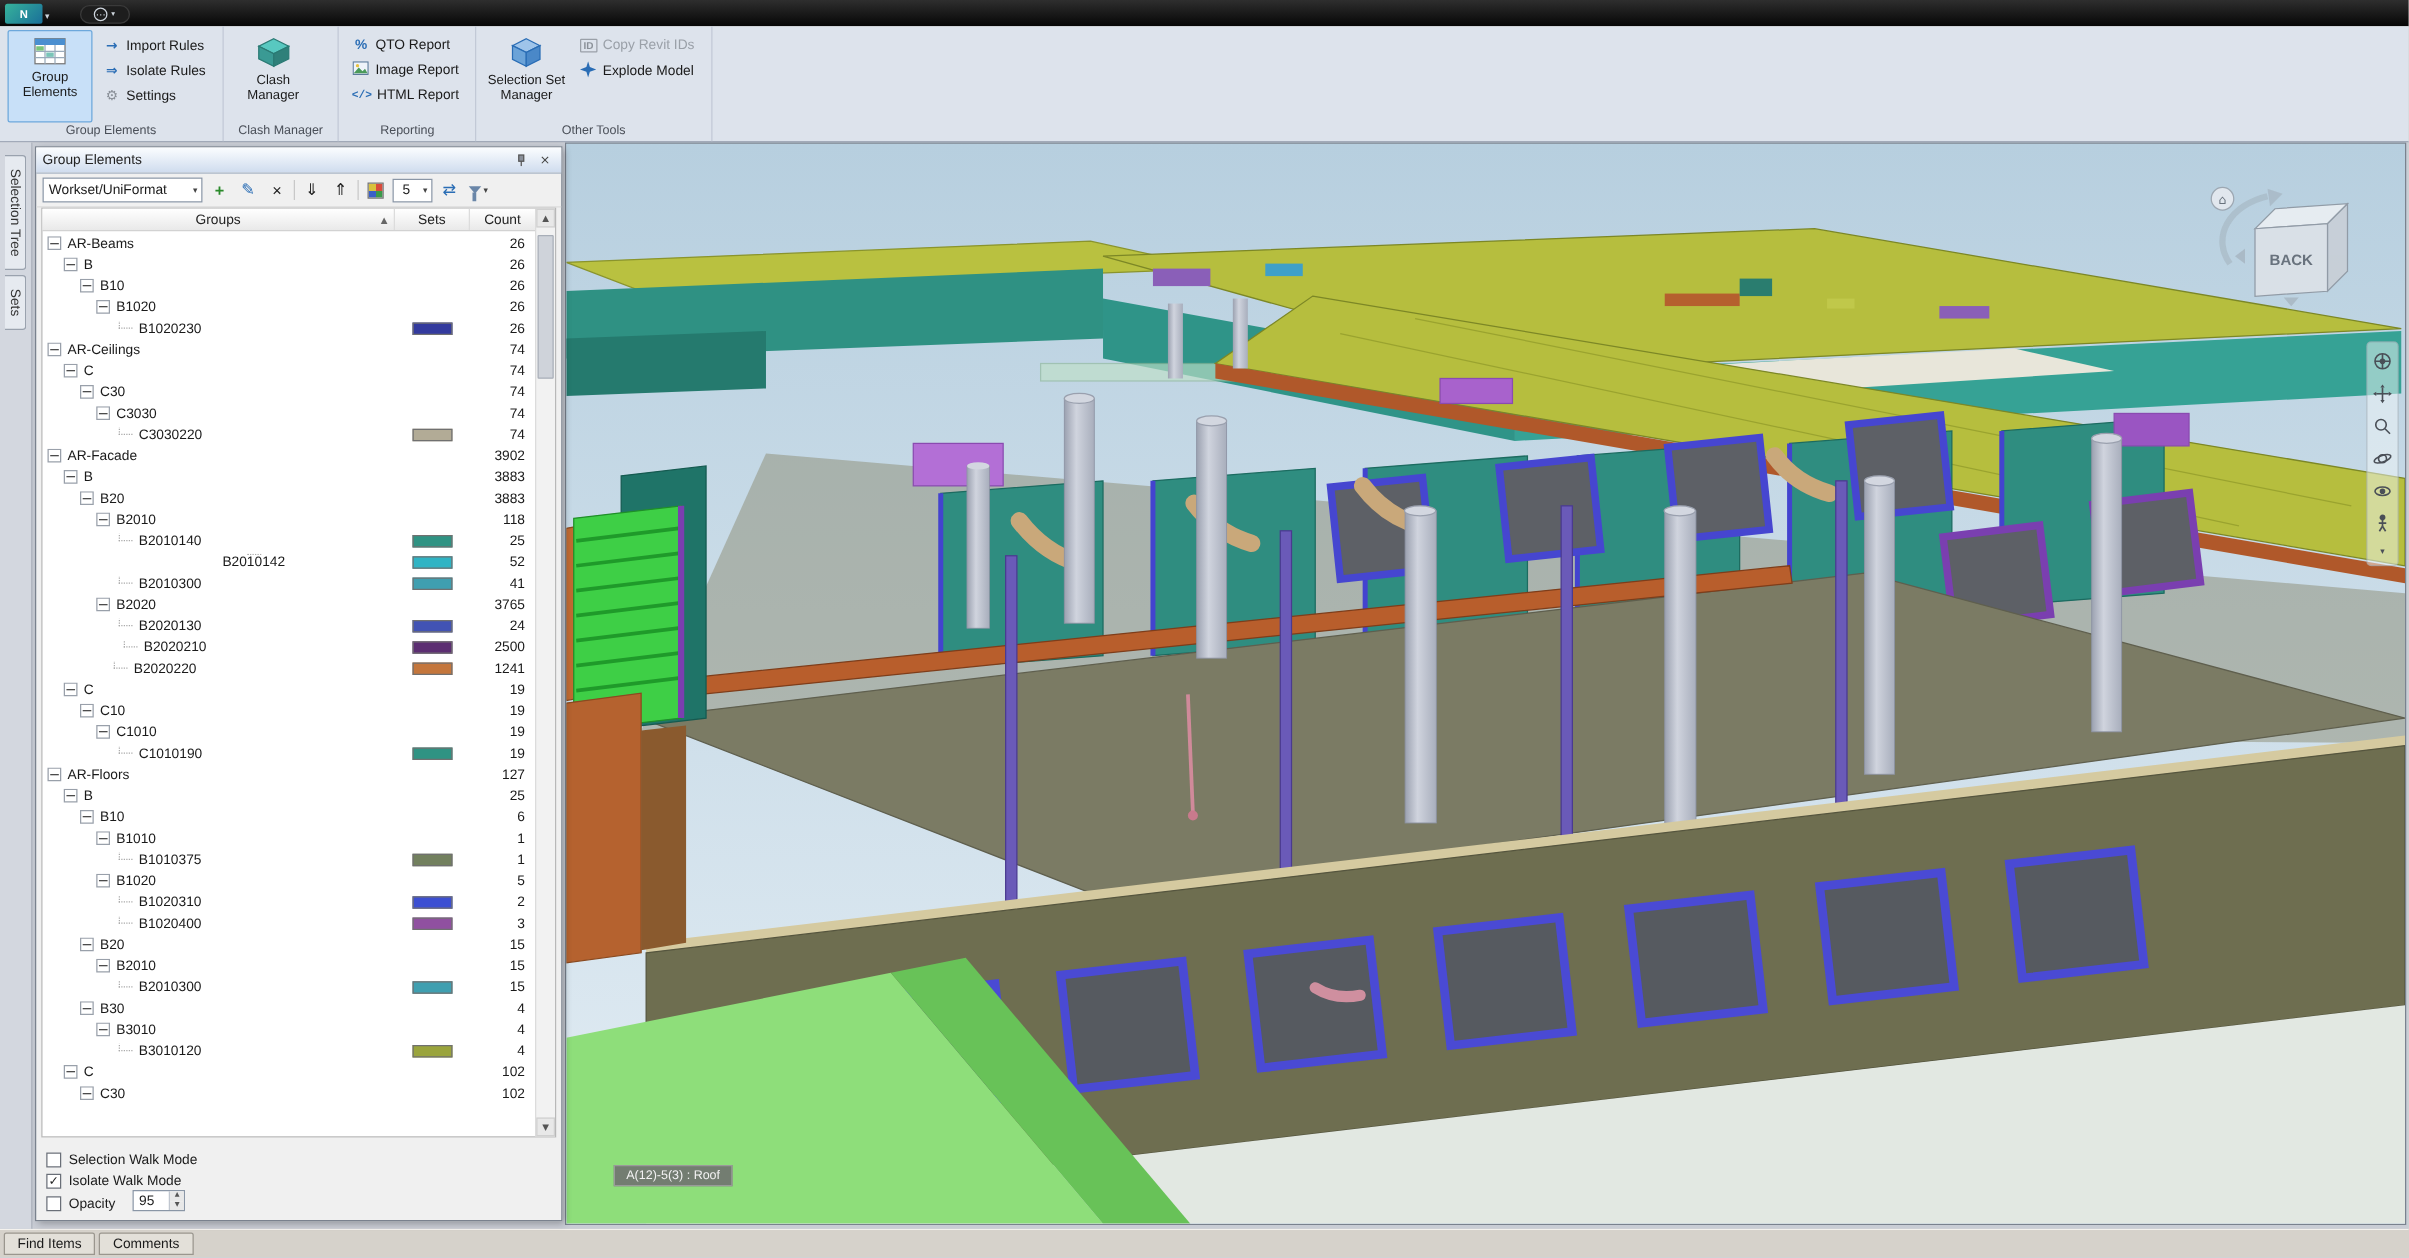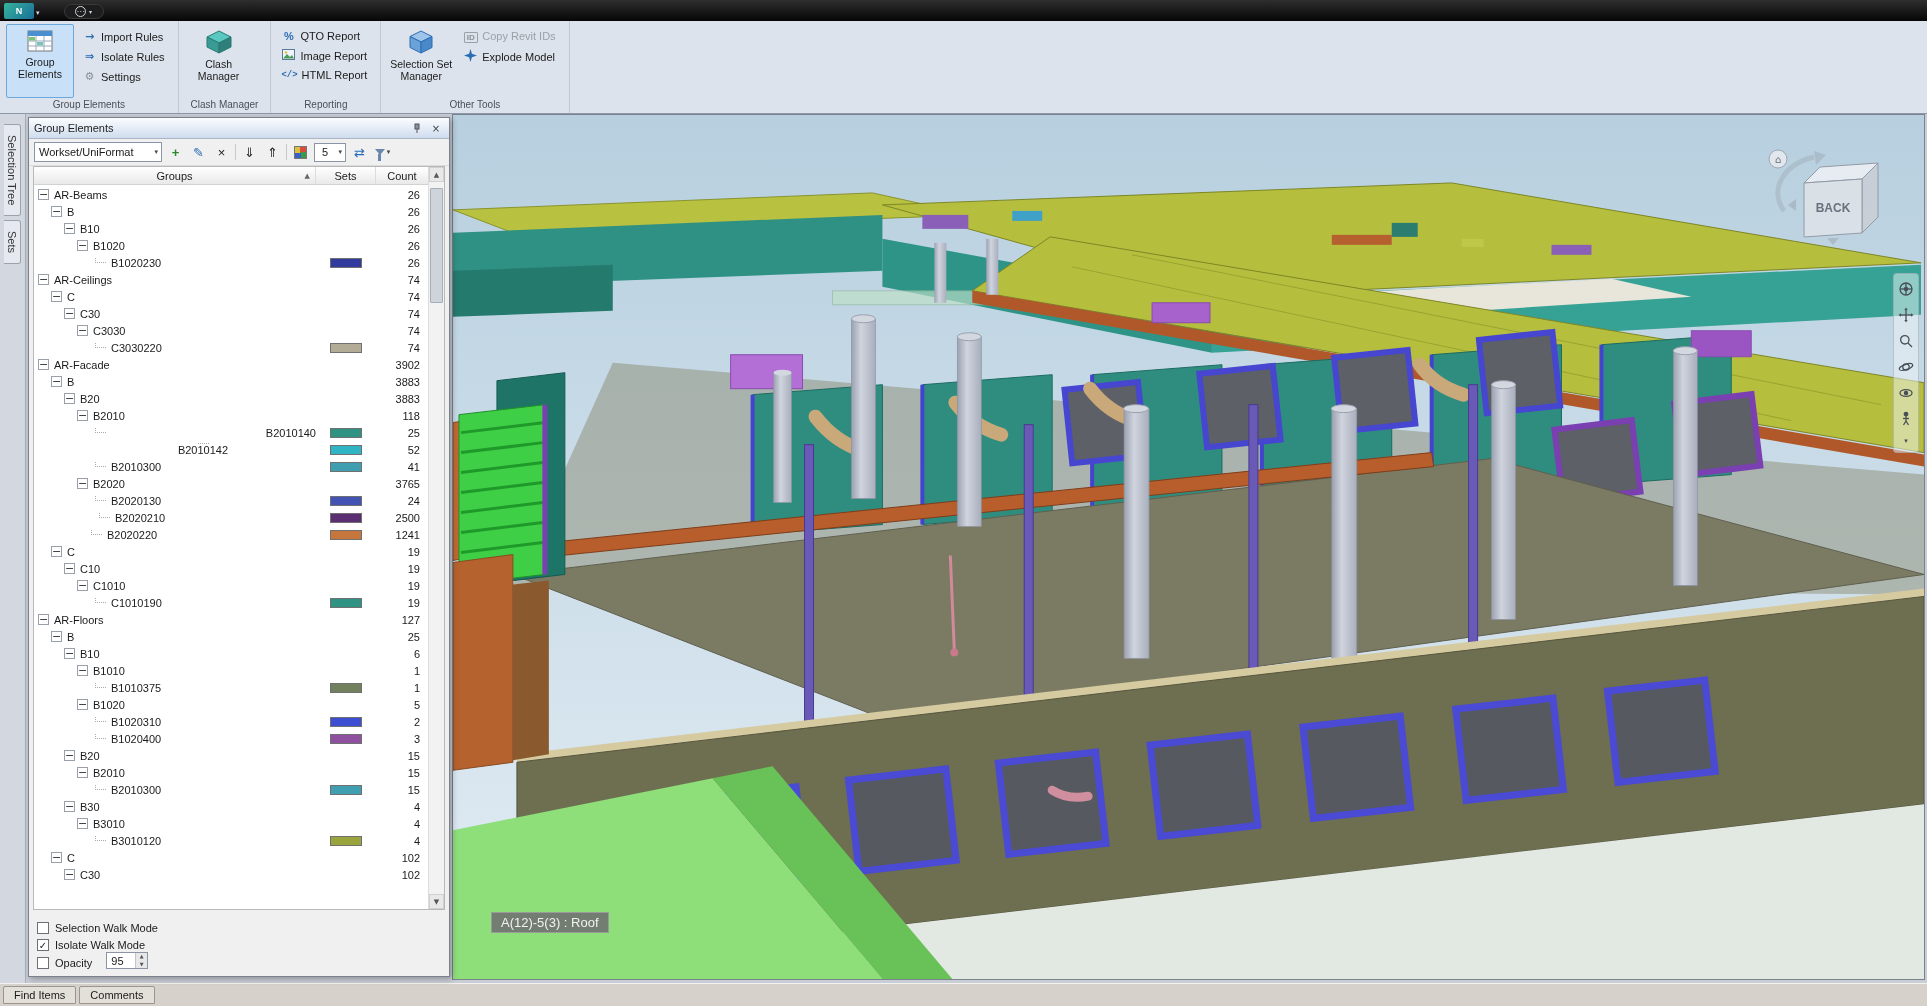--- a/index.html
+++ b/index.html
@@ -86,21 +86,21 @@
 .cb{width:12px;height:12px;border:1px solid #6a6f78;background:#fff;font-size:10px;line-height:11px;text-align:center;color:#222;flex:none}
 .cb.checked::before{content:"\2713"}
 .spin{width:42px;height:17px;border:1px solid #8a96a6;background:#fff;display:flex;align-items:center;margin-left:8px}
 .spin .val{flex:1;text-align:left;padding-left:4px;font-size:11px}
 .spinbtns{width:12px;height:100%;display:flex;flex-direction:column;border-left:1px solid #c0c6cf}
 .spinbtns span{flex:1;font-size:5px;line-height:7px;text-align:center;color:#555;background:#e8e8e8}
 
 
 .viewport{position:absolute;left:452px;top:0;right:2px;bottom:3px;border:1px solid #7a828e;background:#c4d8e6;overflow:hidden}
 .scene{position:absolute;inset:0;width:100%;height:100%}
-.tooltip{position:absolute;left:38px;bottom:46px;background:rgba(112,112,112,.88);border:1px solid #9a9a9a;color:#f2f2f2;padding:2px 9px;font-size:13px}
+.tooltip{position:absolute;left:38px;bottom:30px;background:rgba(112,112,112,.88);border:1px solid #9a9a9a;color:#f2f2f2;padding:2px 9px;font-size:10px}
 .viewcube{position:absolute;top:26px;right:28px;opacity:.85}
 .navbar{position:absolute;top:158px;right:5px;width:26px;background:rgba(240,245,248,.5);border:1px solid rgba(140,150,160,.45);border-radius:4px;display:flex;flex-direction:column;align-items:center;padding:7px 0;gap:10px}
 .nbi{width:16px;height:16px;display:block}
 .nb-dd{font-size:7px;color:#4a4f57}
 
 
 .statusbar{height:23px;flex:none;background:#d6d2cb;border-top:1px solid #f4f2ee;display:flex;align-items:center;padding:0 3px;gap:3px}
 .stab{font-size:11px;padding:2px 10px;background:#e3e0d9;border:1px solid #9a968e;border-radius:2px 2px 0 0}
 </style>
 </head>
@@ -389,21 +389,21 @@
               </div>
               <div class="trow">
                 <div class="c-groups" style="padding-left: 43px;">
                   <span class="expander glyph">−</span>
                   <span>B2010</span>
                 </div>
                 <div class="c-color"></div>
                 <div class="c-count">118</div>
               </div>
               <div class="trow">
-                <div class="c-groups" style="padding-left: 56px; justify-content: space-between;">
+                <div class="c-groups" style="padding-left: 56px;">
                   <span class="leaf-line"></span>
                   <span>B2010140</span>
                 </div>
                 <div class="c-color">
                   <span class="swatch" style="background: rgb(47, 147, 131);"></span>
                 </div>
                 <div class="c-count">25</div>
               </div>
               <div class="trow">
                 <div class="c-groups" style="padding-left: 56px; flex-direction: column;">

